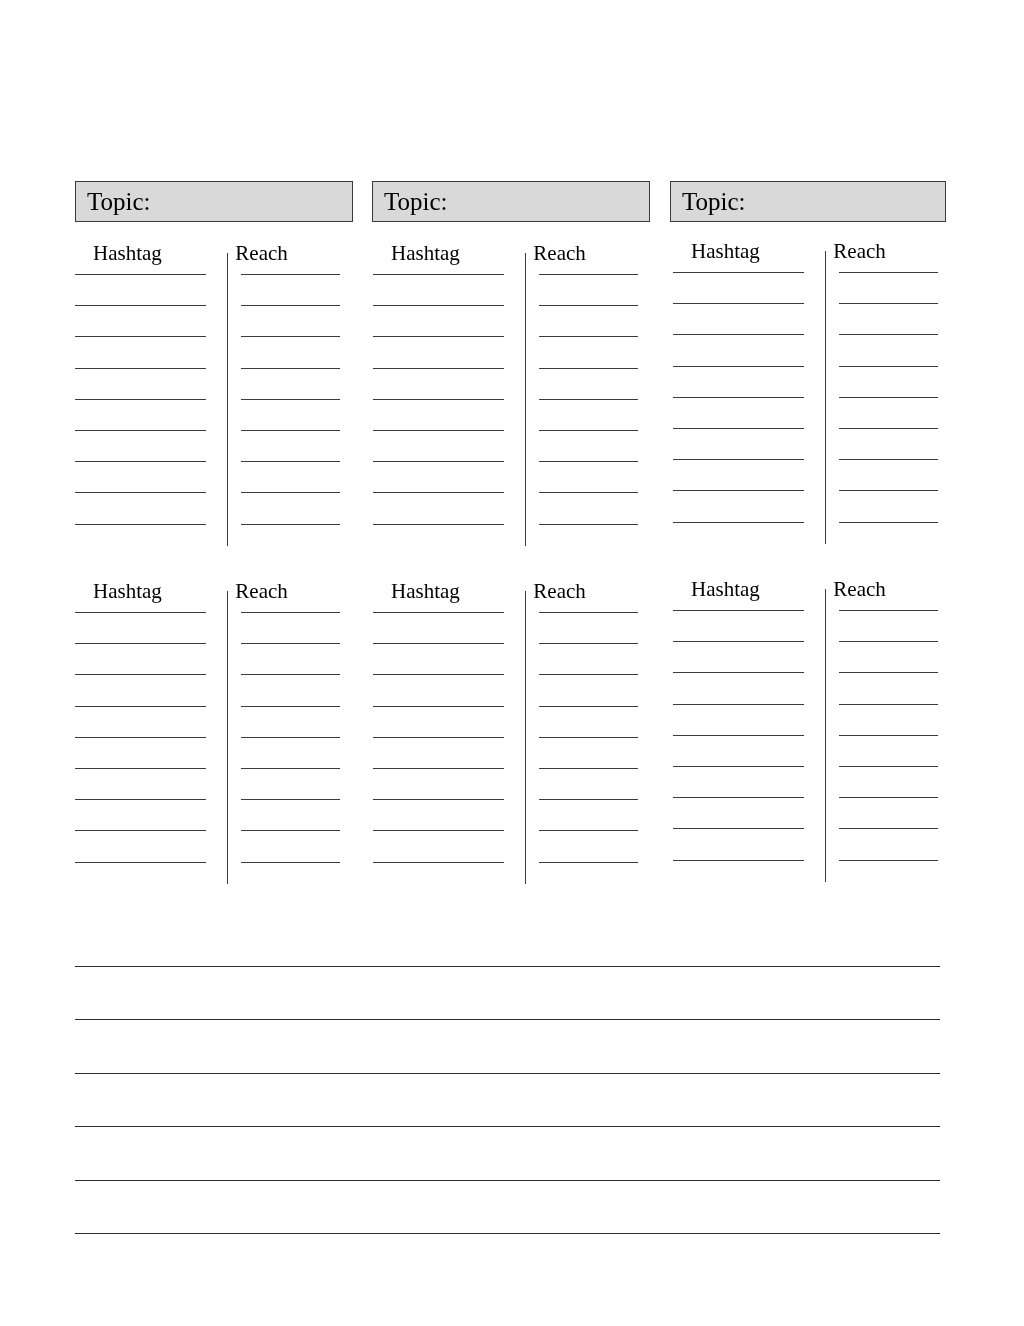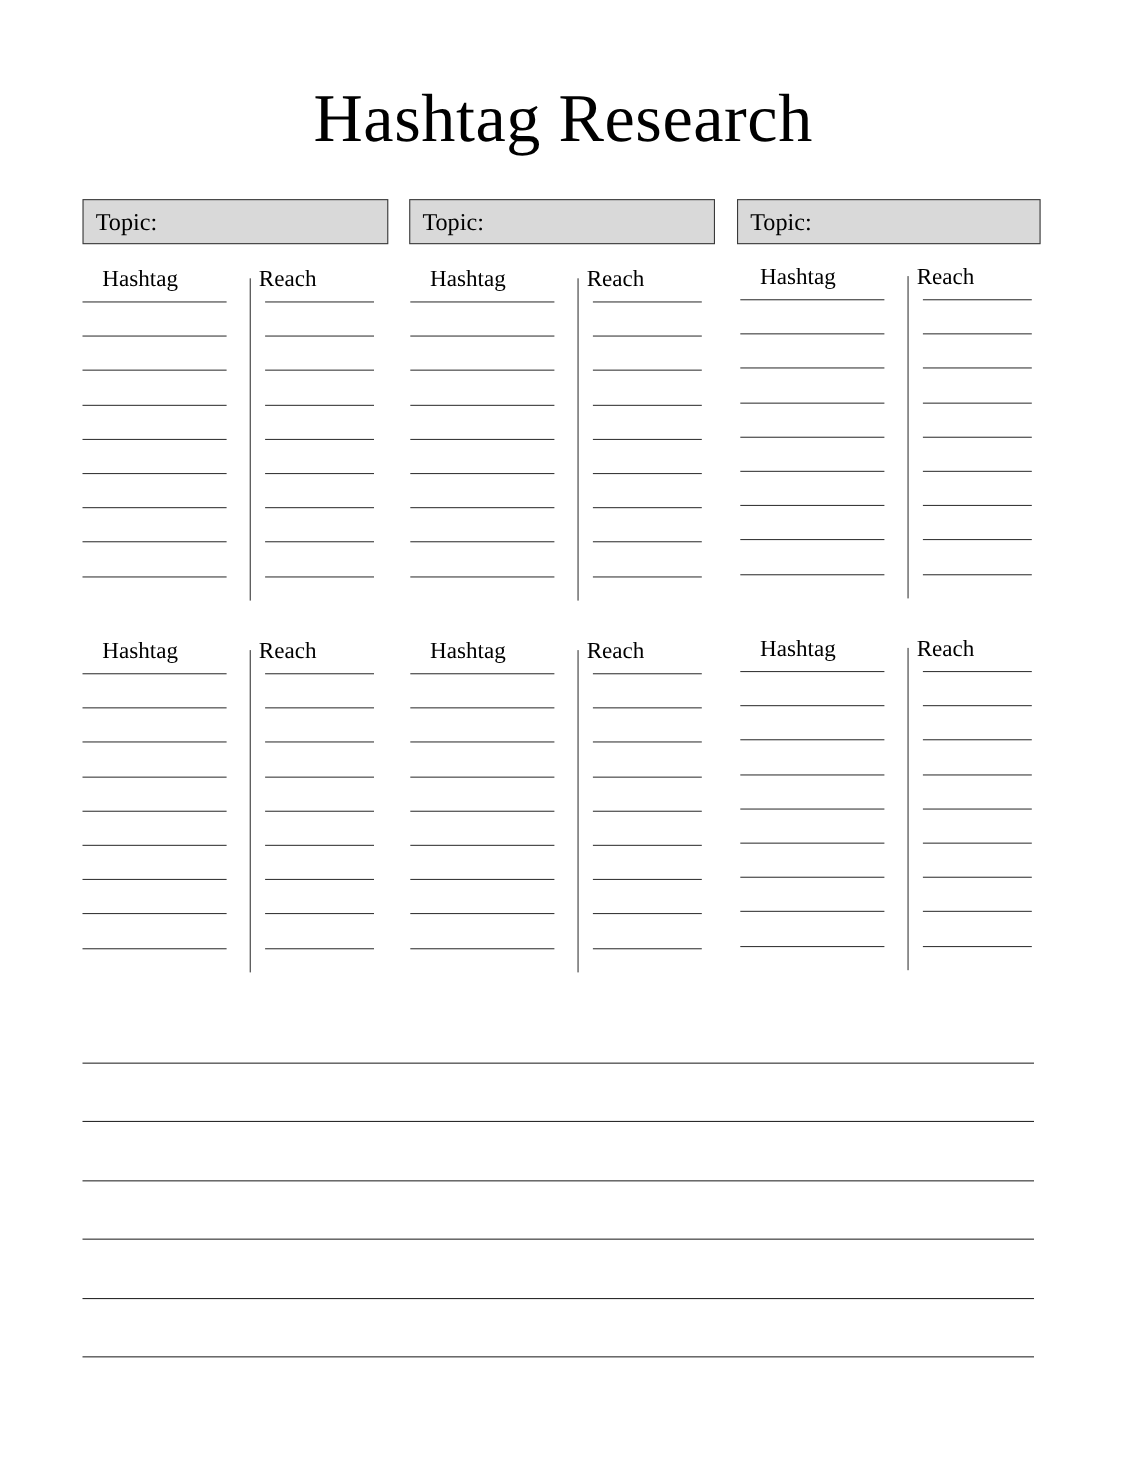--- a/index.html
+++ b/index.html
@@ -42,21 +42,21 @@
     height: 41px;
     background: #d9d9d9;
     border: 1px solid #3a3a3a;
     box-sizing: border-box;
   }
   .topic-label {
     position: absolute;
     left: 11px;
     top: 50%;
     transform: translateY(-52%);
-    font-size: 22px;
+    font-size: 25px;
     line-height: 21px;
     white-space: nowrap;
   }
 
   
   .ht-table {
     position: absolute;
   }
   .ht-head {
     position: absolute;
@@ -108,21 +108,20 @@
     width: 865px;
     height: 0;
     border-top: 1.8px solid #2b2b2b;
   }
 </style>
 </head>
 <body>
 
 <div id="page">
 
-  <div class="page-title">Hashtag Research</div>
 
   <div class="topic-box" style="left:75px; width:278px;">
     <span class="topic-label">Topic:</span>
   </div>
   <div class="topic-box" style="left:372px; width:278px;">
     <span class="topic-label">Topic:</span>
   </div>
   <div class="topic-box" style="left:670px; width:276px;">
     <span class="topic-label">Topic:</span>
   </div>

